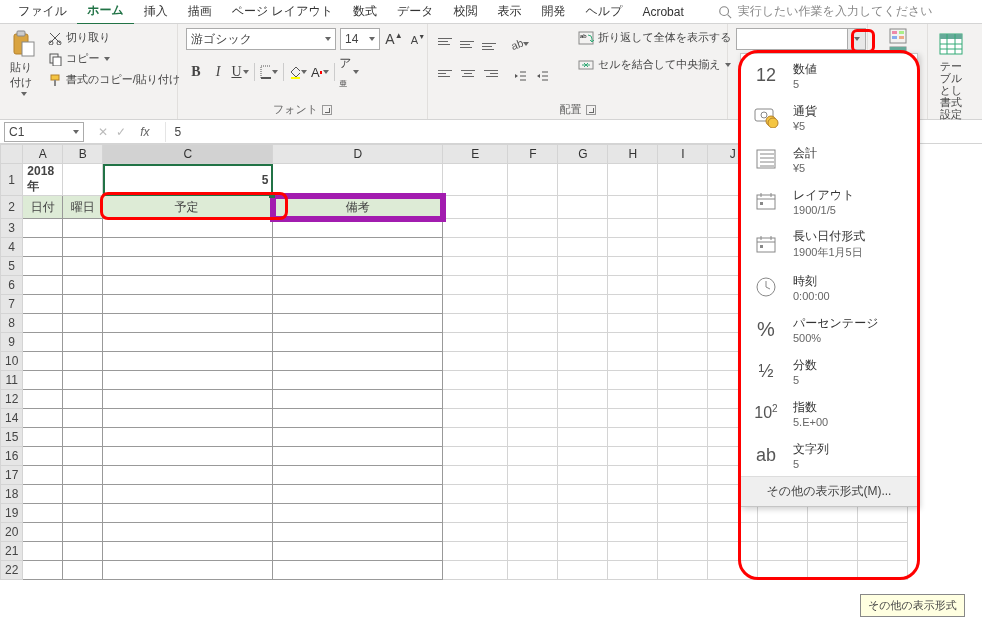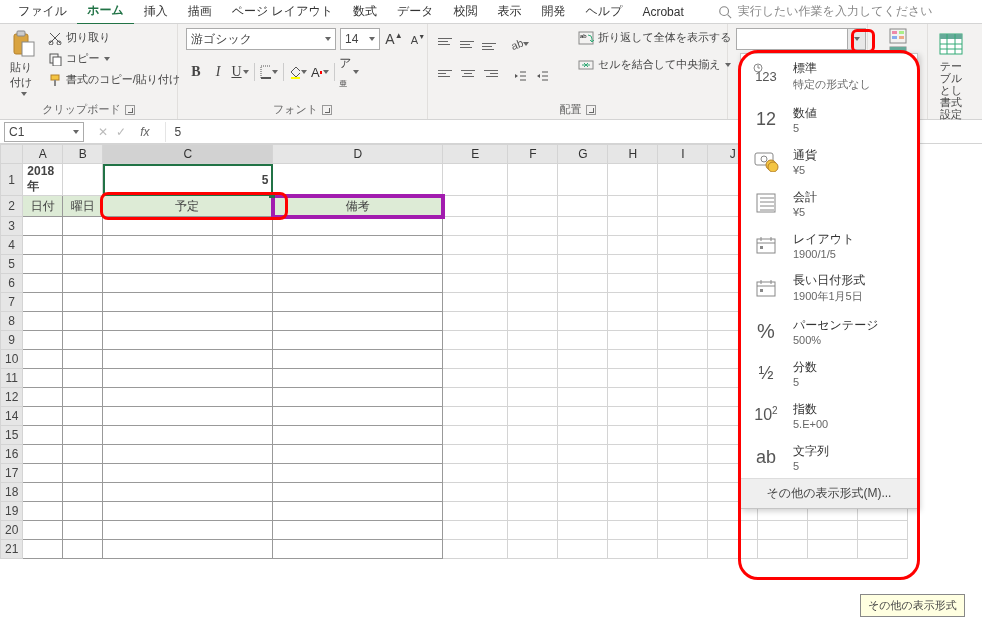--- a/index.html
+++ b/index.html
@@ -145,24 +145,20 @@
         </div>
         <div class="small-row">
           <svg width="14" height="14">
               <rect x="3" y="2" width="8" height="5" fill="#f4c542" stroke="#b5812a"></rect>
               <rect x="6" y="7" width="2" height="6" fill="#888"></rect>
             </svg>
           <span>書式のコピー/貼り付け</span>
         </div>
       </div>
     </div>
-    <div class="group-label">
-        <span>クリップボード</span> 
-        <span class="dlg"></span>
-      </div>
   </div>
 
   <div class="group" style="width:250px">
     <div class="group-body" style="flex-direction:column; gap:6px;">
       <div style="display:flex; gap:4px; align-items:center;">
         <div class="font-select">
             <span>游ゴシック</span>
             <span class="tri"></span>
           </div>
         <div class="size-select">
@@ -412,21 +408,21 @@
           <td class="" style=""></td>
           <td class="" style=""></td>
           <td class="" style=""></td>
           <td class="" style=""></td>
         </tr>
         <tr>
           <td class="rownum">2</td>
           <td class="hdr-cell" style=";border:1px solid #999">日付</td>
           <td class="hdr-cell" style=";border:1px solid #999">曜日</td>
           <td class="hdr-cell" style=";border:1px solid #999">予定</td>
-          <td class="hdr-cell" style=";border:4px solid #a21caf">備考</td>
+          <td class="hdr-cell" style=";border:6px solid #a21caf">備考</td>
           <td class="" style=""></td>
           <td class="" style=""></td>
           <td class="" style=""></td>
           <td class="" style=""></td>
           <td class="" style=""></td>
           <td class="" style=""></td>
           <td class="" style=""></td>
           <td class="" style=""></td>
           <td class="" style=""></td>
         </tr>
@@ -697,52 +693,55 @@
           <td class="" style=""></td>
           <td class="" style=""></td>
           <td class="" style=""></td>
           <td class="" style=""></td>
           <td class="" style=""></td>
           <td class="" style=""></td>
           <td class="" style=""></td>
         </tr>
         <tr>
           <td class="rownum">21</td>
+          <td class="" style=";border:1px solid #999"></td>
+          <td class="" style=";border:1px solid #999"></td>
+          <td class="" style=";border:1px solid #999"></td>
+          <td class="" style=";border:1px solid #999"></td>
+          <td class="" style=""></td>
+          <td class="" style=""></td>
+          <td class="" style=""></td>
+          <td class="" style=""></td>
+          <td class="" style=""></td>
+          <td class="" style=""></td>
+          <td class="" style=""></td>
+          <td class="" style=""></td>
+          <td class="" style=""></td>
+        </tr>
+        <tr>
+          <td class="rownum">22</td>
           <td class="" style=";border:1px solid #999"></td>
           <td class="" style=";border:1px solid #999"></td>
           <td class="" style=";border:1px solid #999"></td>
           <td class="" style=";border:1px solid #999"></td>
           <td class="" style=""></td>
           <td class="" style=""></td>
           <td class="" style=""></td>
           <td class="" style=""></td>
           <td class="" style=""></td>
           <td class="" style=""></td>
           <td class="" style=""></td>
           <td class="" style=""></td>
           <td class="" style=""></td>
         </tr>
       </tbody>
     </table>
 </div>
 
 <div class="dd-panel" id="ddpanel">
-    <div class="dd-item">
-    <div class="dd-ic">
-        <span style="font-size:13px;position:relative">123<svg style="position:absolute;left:-2px;top:-6px" width="10" height="10">
-            <circle cx="5" cy="5" r="4" fill="none" stroke="#888"></circle>
-            <line x1="5" y1="5" x2="5" y2="2" stroke="#888"></line>
-            <line x1="5" y1="5" x2="7" y2="5" stroke="#888"></line>
-          </svg></span>
-      </div>
-    <div class="dd-txt">
-        <span class="dd-title">標準</span>
-        <span class="dd-sub">特定の形式なし</span>
-      </div>
-  </div>
     <div class="dd-item">
     <div class="dd-ic">
         <span style="font-size:18px">12</span>
       </div>
     <div class="dd-txt">
         <span class="dd-title">数値</span>
         <span class="dd-sub">5</span>
       </div>
   </div>
     <div class="dd-item">
@@ -799,20 +798,33 @@
           <rect x="5" y="11" width="3" height="3" fill="#888"></rect>
         </svg>
       </div>
     <div class="dd-txt">
         <span class="dd-title">長い日付形式</span>
         <span class="dd-sub">1900年1月5日</span>
       </div>
   </div>
     <div class="dd-item">
     <div class="dd-ic">
+        <svg width="22" height="22">
+          <circle cx="11" cy="11" r="9" fill="none" stroke="#888"></circle>
+          <line x1="11" y1="11" x2="11" y2="5" stroke="#888"></line>
+          <line x1="11" y1="11" x2="15" y2="13" stroke="#888"></line>
+        </svg>
+      </div>
+    <div class="dd-txt">
+        <span class="dd-title">時刻</span>
+        <span class="dd-sub">0:00:00</span>
+      </div>
+  </div>
+    <div class="dd-item">
+    <div class="dd-ic">
         <span style="font-size:20px">%</span>
       </div>
     <div class="dd-txt">
         <span class="dd-title">パーセンテージ</span>
         <span class="dd-sub">500%</span>
       </div>
   </div>
     <div class="dd-item">
     <div class="dd-ic">
         <span style="font-size:18px">½</span>

